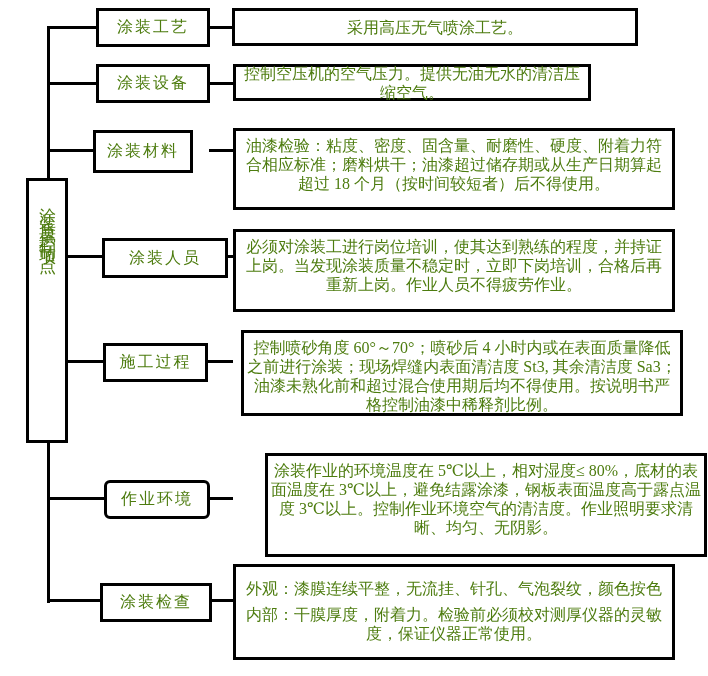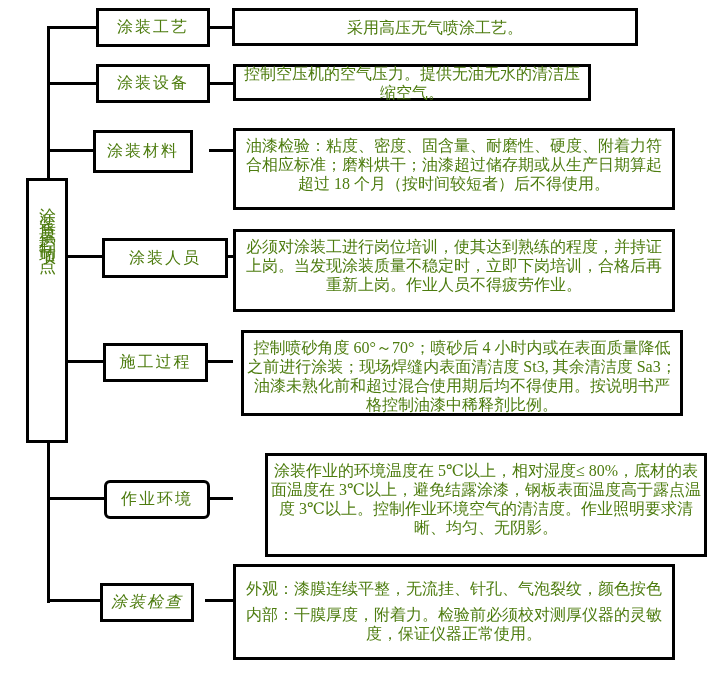--- a/index.html
+++ b/index.html
@@ -99,19 +99,19 @@
 
   <div class="box label-box" style="left:102px; top:238px; width:126px; height:40px;">涂装人员</div>
   <div class="box detail-box" style="left:233px; top:222px; width:442px; height:83px;margin-top:7px;">必须对涂装工进行岗位培训，使其达到熟练的程度，并持证上岗。当发现涂装质量不稳定时，立即下岗培训，合格后再重新上岗。作业人员不得疲劳作业。</div>
 
   <div class="box label-box" style="left:103px; top:343px; width:105px; height:39px;">施工过程</div>
   <div class="box detail-box" style="left:241px; top:330px; width:442px; height:86px;">控制喷砂角度 60°～70°；喷砂后 4 小时内或在表面质量降低之前进行涂装；现场焊缝内表面清洁度 St3, 其余清洁度 Sa3；油漆未熟化前和超过混合使用期后均不得使用。按说明书严格控制油漆中稀释剂比例。</div>
 
   <div class="box label-box" style="left:104px; top:480px; width:106px; height:39px;border-radius:6px;">作业环境</div>
   <div class="box detail-box" style="left:233px; top:453px; width:442px; height:104px;margin-left:32px;">涂装作业的环境温度在 5℃以上，相对湿度≤ 80%，底材的表面温度在 3℃以上，避免结露涂漆，钢板表面温度高于露点温度 3℃以上。控制作业环境空气的清洁度。作业照明要求清晰、均匀、无阴影。</div>
 
-  <div class="box label-box" style="left:100px; top:583px; width:94px; height:39px;font-style:italic;">涂装检查</div>
+  <div class="box label-box" style="left:100px; top:583px; width:112px; height:39px;">涂装检查</div>
   <div class="box detail-box" style="left:233px; top:564px; width:442px; height:96px; padding-top:12px;">
     <div>外观：漆膜连续平整，无流挂、针孔、气泡裂纹，颜色按色</div>
     <div class="para2">内部：干膜厚度，附着力。检验前必须校对测厚仪器的灵敏度，保证仪器正常使用。</div>
   </div>
 
 </div>
 
 </body></html>

